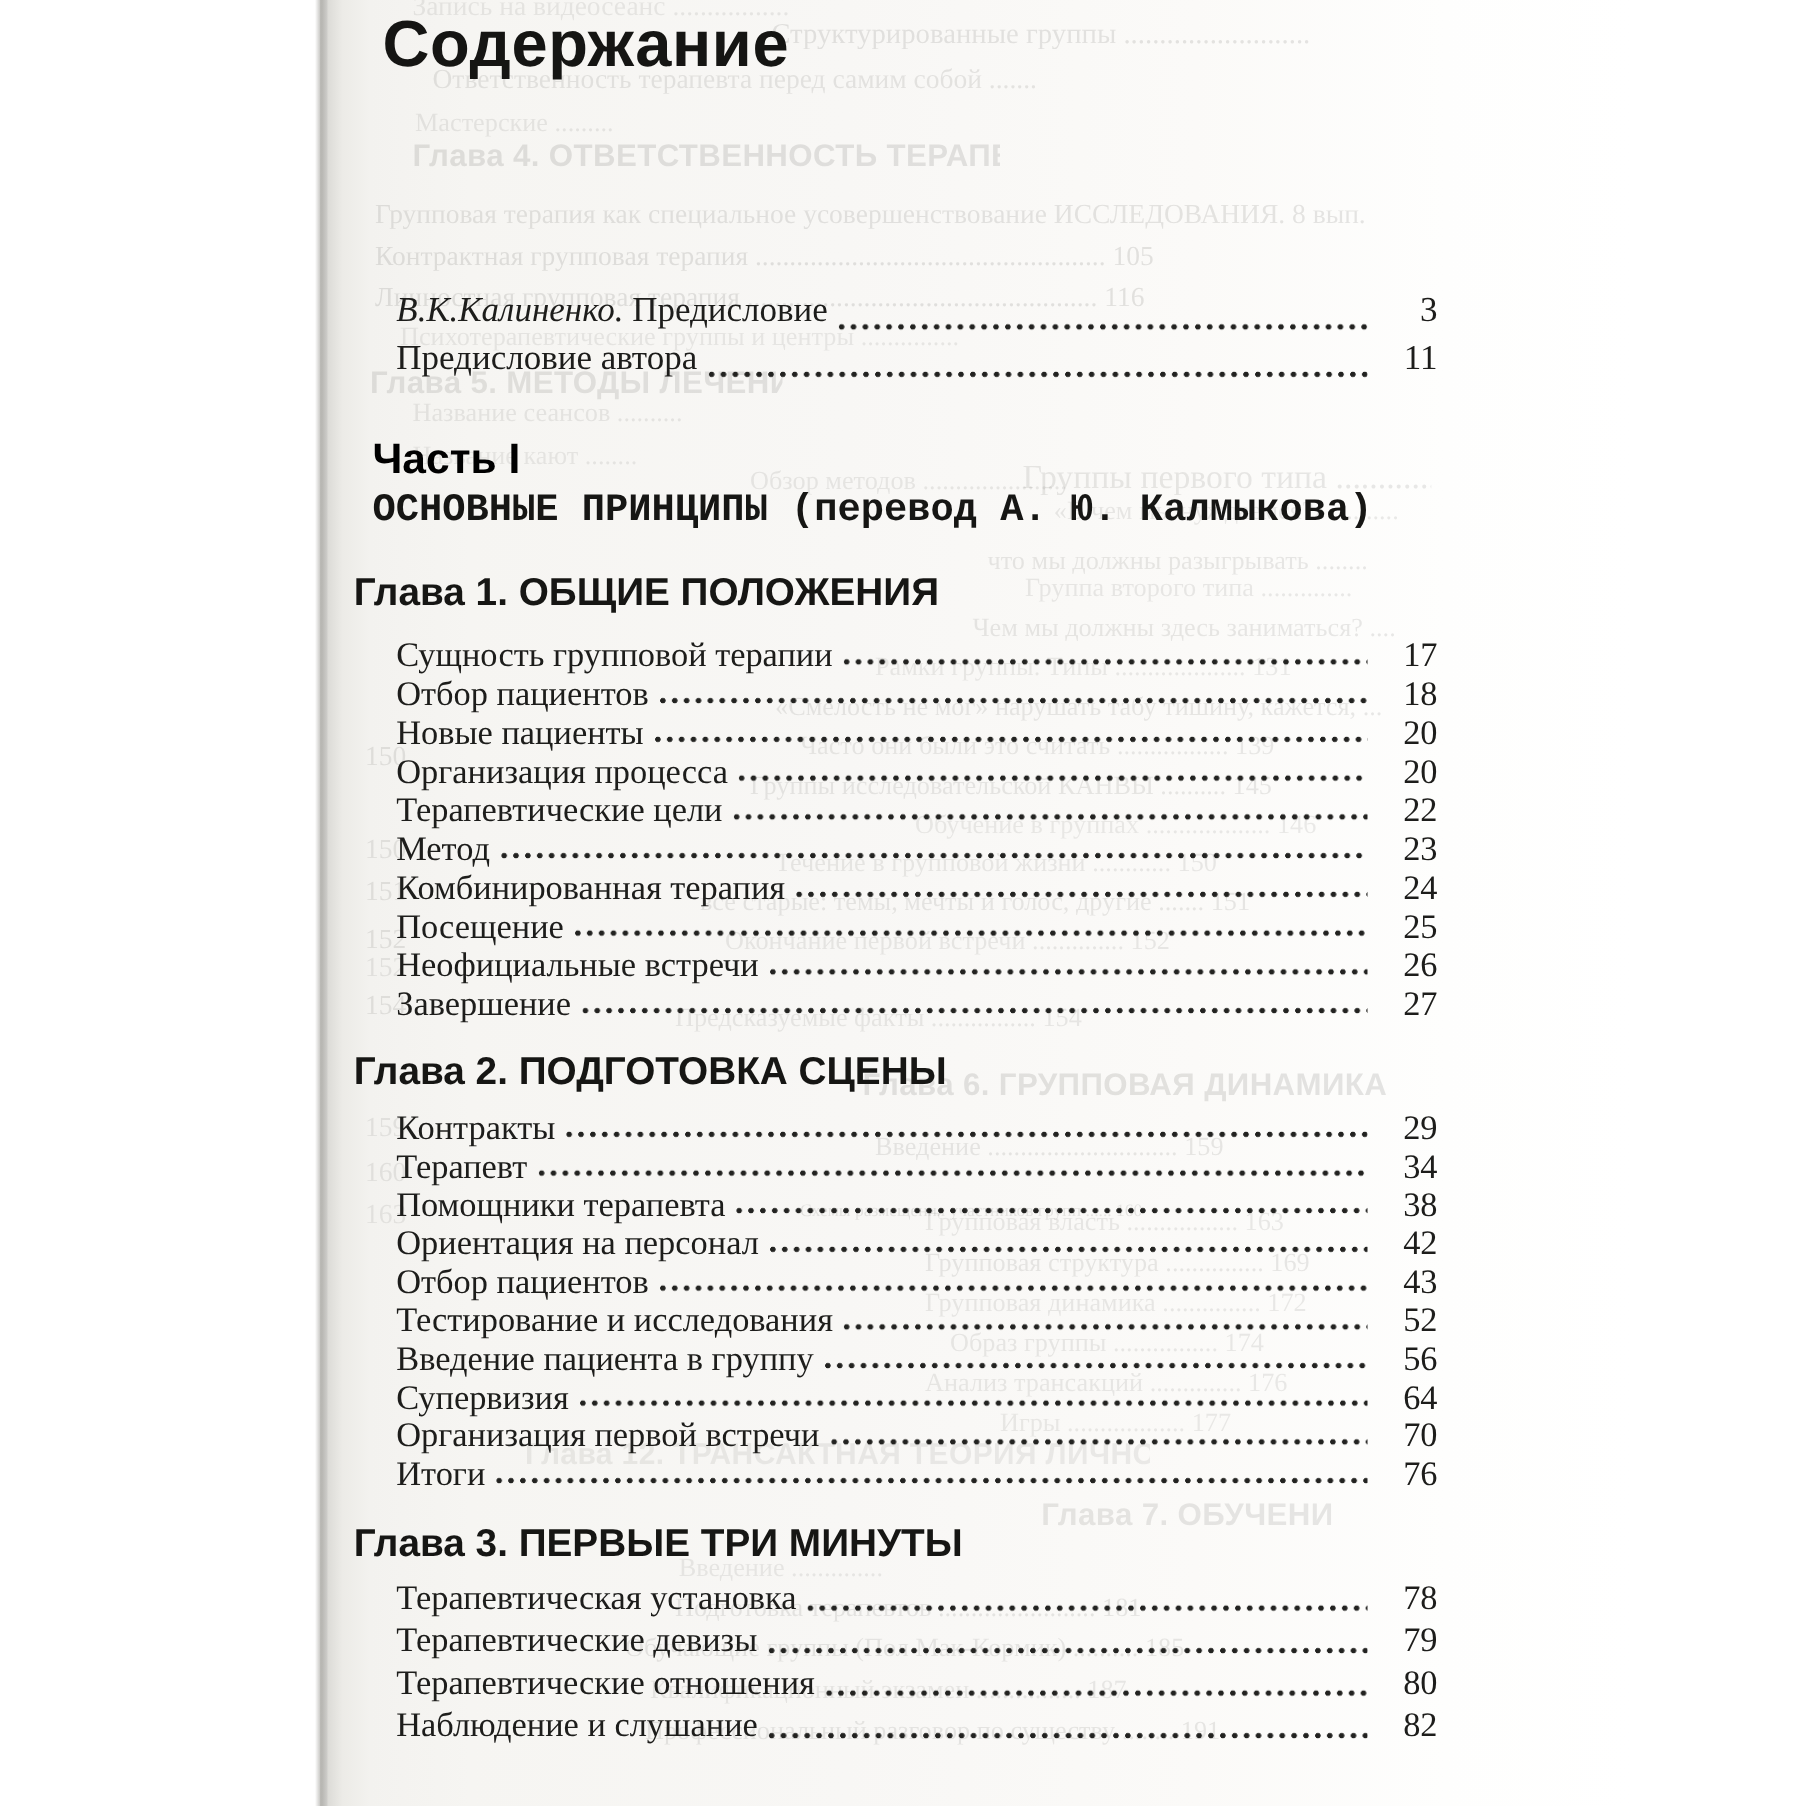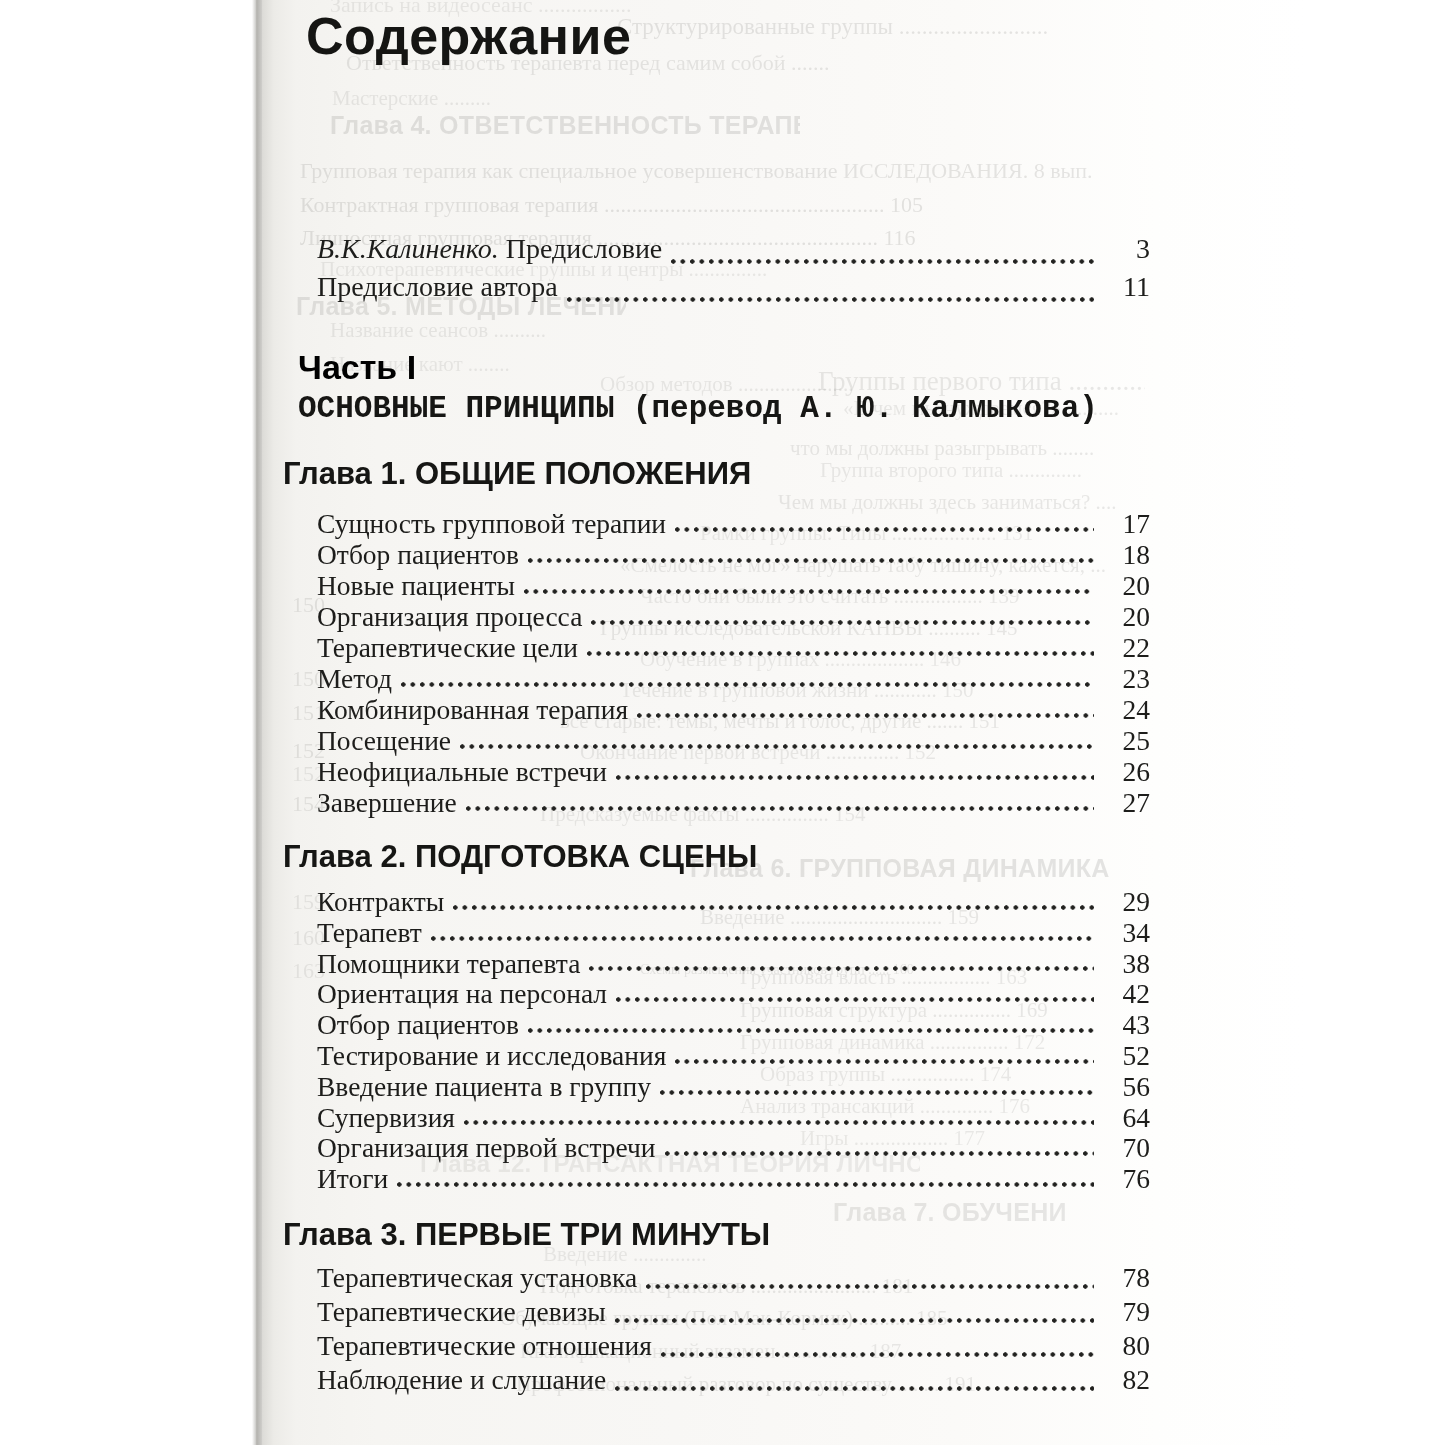--- a/index.html
+++ b/index.html
@@ -137,21 +137,21 @@
     <div class="g" style="left: 600px; top: 372px; width: 420px; font-size: 21px; opacity: 0.13;">Обзор методов ......................</div>
     <div class="g" style="left: 818px; top: 366px; width: 327px; font-size: 27px; opacity: 0.14;">Группы первого типа ................</div>
     <div class="g" style="left: 843px; top: 396px; width: 302px; font-size: 21px; opacity: 0.13;">«В чем мы нуждаемся?» ..........</div>
     <div class="g" style="left: 790px; top: 426px; width: 355px; font-size: 21px; opacity: 0.14; margin-top: 10px;">что мы должны разыгрывать ........</div>
     <div class="g" style="left: 820px; top: 458px; width: 325px; font-size: 21px; opacity: 0.13;">Группа второго типа ..............</div>
     <div class="g" style="left: 778px; top: 490px; width: 367px; font-size: 21px; opacity: 0.14;">Чем мы должны здесь заниматься? ....</div>
     <div class="g" style="left: 700px; top: 521px; width: 445px; font-size: 21px; opacity: 0.12;">Рамки группы. Типы .................... 131</div>
     <div class="g" style="left: 620px; top: 553px; width: 525px; font-size: 21px; opacity: 0.14;">«Смелость не мог» нарушать табу тишину, кажется, ...</div>
     <div class="g" style="left: 640px; top: 584px; width: 505px; font-size: 21px; opacity: 0.13;">Часто они были это считать ................. 139</div>
     <div class="g" style="left: 600px; top: 616px; width: 545px; font-size: 21px; opacity: 0.14;">Группы исследовательской КАНВЫ .......... 145</div>
-    <div class="g" style="left: 640px; top: 647px; width: 505px; font-size: 21px; opacity: 0.12;">Обучение в группах ................... 146</div>
+    <div class="g" style="left: 640px; top: 647px; width: 505px; font-size: 21px; opacity: 0.12; text-align: center;">Обучение в группах ................... 146</div>
     <div class="g" style="left: 620px; top: 678px; width: 525px; font-size: 21px; opacity: 0.13;">Течение в групповой жизни ............ 150</div>
     <div class="g" style="left: 560px; top: 709px; width: 585px; font-size: 21px; opacity: 0.14;">все старые: темы, мечты и голос, другие ....... 151</div>
     <div class="g" style="left: 580px; top: 740px; width: 565px; font-size: 21px; opacity: 0.13;">Окончание первой встречи .............. 152</div>
     <div class="g" style="left: 540px; top: 802px; width: 605px; font-size: 21px; opacity: 0.13;">Предсказуемые факты ................ 154</div>
     <div class="g sans" style="left: 690px; top: 854px; width: 420px; font-size: 25px; opacity: 0.17;">Глава 6. ГРУППОВАЯ ДИНАМИКА</div>
     <div class="g" style="left: 700px; top: 905px; width: 445px; font-size: 21px; opacity: 0.14;">Введение ............................. 159</div>
     <div class="g" style="left: 640px; top: 934px; width: 505px; font-size: 14px; opacity: 0.15; margin-top: 28px;">Схемы размещения участников групп ...... 160</div>
     <div class="g" style="left: 740px; top: 965px; width: 405px; font-size: 21px; opacity: 0.13;">Групповая власть ................. 163</div>
     <div class="g" style="left: 740px; top: 998px; width: 405px; font-size: 21px; opacity: 0.14;">Групповая структура ............... 169</div>
     <div class="g" style="left: 740px; top: 1030px; width: 405px; font-size: 21px; opacity: 0.13;">Групповая динамика ............... 172</div>

